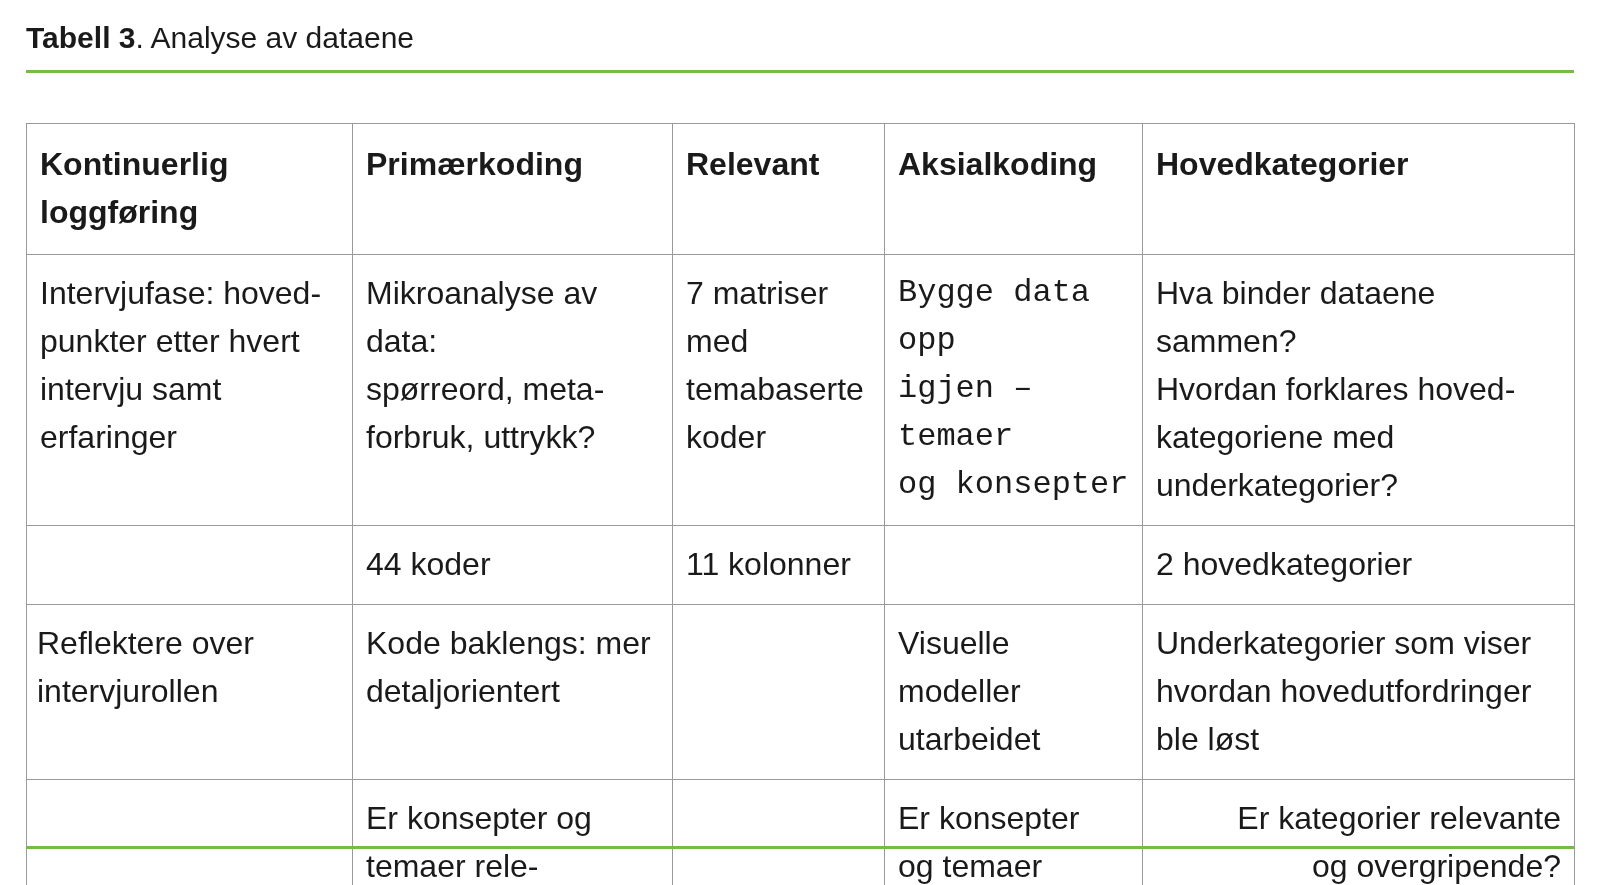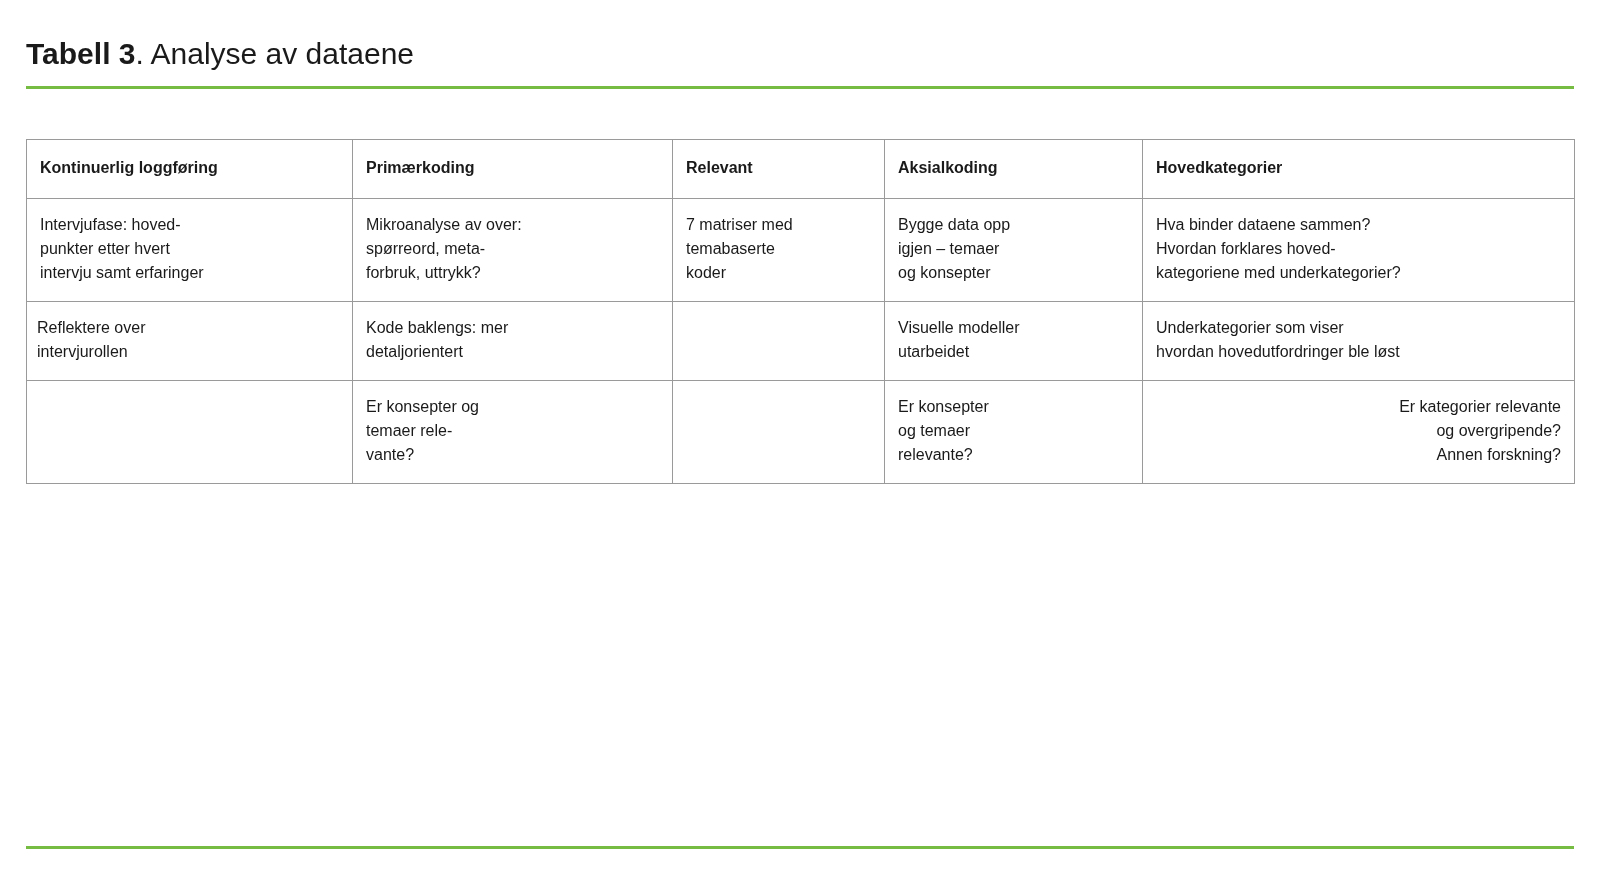--- a/index.html
+++ b/index.html
@@ -17,21 +17,21 @@
   .page {
     position: relative;
     width: 1600px;
     height: 885px;
     box-sizing: border-box;
     padding: 0 26px;
   }
   .caption {
     font-size: 30px;
     line-height: 1.2;
-    padding-top: 36px;
+    padding-top: 20px;
     padding-left: 0;
     white-space: nowrap;
   }
   .caption .caption-label {
     font-weight: bold;
   }
   .caption .caption-text {
     font-weight: normal;
   }
   .rule-top {
@@ -52,21 +52,21 @@
     margin-top: 50px;
     border-collapse: collapse;
     width: 1548px;
     table-layout: fixed;
   }
   table.data-table th,
   table.data-table td {
     border: 1px solid #9a9a9a;
     vertical-align: top;
     padding: 14px 13px 16px 13px;
-    font-size: 16px;
+    font-size: 32px;
     line-height: 1.5;
     font-weight: normal;
     text-align: left;
   }
   table.data-table th {
     font-weight: bold;
     padding-top: 16px;
     padding-bottom: 18px;
   }
   table.data-table tr.header-row th {
@@ -104,32 +104,39 @@
         <th>Relevant</th>
         <th>Aksialkoding</th>
         <th>Hovedkategorier</th>
       </tr>
     </thead>
     <tbody>
       <tr>
         <td style="white-space: pre-line; margin-top: 15px;">Intervjufase: hoved-
 punkter etter hvert
 intervju samt erfaringer</td>
-        <td style="white-space: pre-line;">Mikroanalyse av over:
+        <td style="white-space: pre-line;">Mikroanalyse av data:
 spørreord, meta-
 forbruk, uttrykk?</td>
         <td style="white-space: pre-line;">7 matriser med
 temabaserte
 koder</td>
-        <td style="white-space: pre-line;">Bygge data opp
+        <td style="white-space: pre-line; font-family: Liberation Mono, monospace;">Bygge data opp
 igjen – temaer
 og konsepter</td>
         <td style="white-space: pre-line;">Hva binder dataene sammen?
 Hvordan forklares hoved-
 kategoriene med underkategorier?</td>
+      </tr>
+      <tr>
+        <td style="white-space: pre-line;"></td>
+        <td style="white-space: pre-line;">44 koder</td>
+        <td style="white-space: pre-line;">11 kolonner</td>
+        <td style="white-space: pre-line;"></td>
+        <td style="white-space: pre-line;">2 hovedkategorier</td>
       </tr>
       <tr>
         <td style="white-space: pre-line; padding-left: 10px;">Reflektere over
 intervjurollen</td>
         <td style="white-space: pre-line;">Kode baklengs: mer
 detaljorientert</td>
         <td style="white-space: pre-line;"></td>
         <td style="white-space: pre-line;">Visuelle modeller
 utarbeidet</td>
         <td style="white-space: pre-line;">Underkategorier som viser

